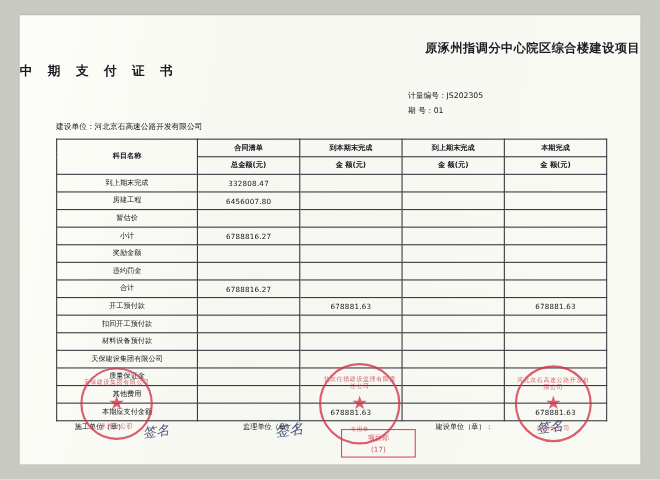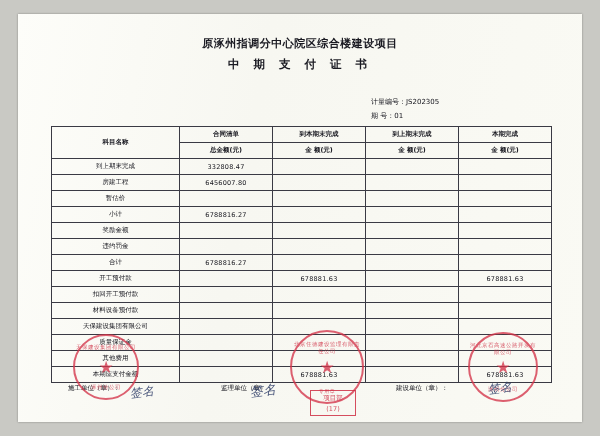--- a/index.html
+++ b/index.html
@@ -26,31 +26,31 @@
     position: absolute;
     left: 0; top: 0; right: 0; bottom: 0;
     background: linear-gradient(100deg, #fdfdf9 0%, #f7f7f1 40%, #fafaf4 100%);
   }
 
   
   .title1 {
     position: absolute;
     left: 0; right: 0;
     top: 22px;
-    text-align: center;
+    text-align: right;
     font-size: 11px;
     font-weight: bold;
     color: #1a1a22;
     letter-spacing: 0.5px;
   }
   .title2 {
     position: absolute;
     left: 0; right: 0;
     top: 43px;
-    text-align: center;
+    text-align: left;
     font-size: 11.5px;
     font-weight: bold;
     color: #1a1a22;
     letter-spacing: 5px;
   }
 
   
   .meta {
     position: absolute;
     left: 33px;
@@ -67,21 +67,20 @@
   }
   .meta-left {
     position: absolute;
     left: 0;
     top: 0;
   }
   .meta-right {
     position: absolute;
     left: 320px;
     top: 0;
-    margin-top: 15px;
   }
   .meta-label { color: #14141c; }
   .meta-value { color: #14141c; }
 
   
   .tbl {
     position: absolute;
     left: 33px;
     top: 112px;
     width: 500px;
@@ -179,21 +178,21 @@
     width: 66px;
     height: 66px;
   }
   #stamp-right .t-top { top: 8px; }
   #stamp-right .t-bot { bottom: 7px; }
 
   .stamp-rect {
     position: absolute;
     left: 292px;
     top: 376px;
-    width: 46px;
+    width: 68px;
     height: 26px;
     border: 1.6px solid #cf3045;
     color: #cf3045;
     opacity: 0.85;
     text-align: center;
     font-size: 6.5px;
     line-height: 11px;
     padding-top: 2px;
     box-sizing: border-box;
   }
@@ -223,20 +222,21 @@
   <div class="title2">中 期 支 付 证 书</div>
 
   <div class="meta">
     <div class="meta-row">
       <span class="meta-right"><span class="meta-label">计量编号：</span><span class="meta-value">JS202305</span></span>
     </div>
     <div class="meta-row">
       <span class="meta-right"><span class="meta-label">期    号：</span><span class="meta-value">01</span></span>
     </div>
     <div class="meta-row">
+      <span class="meta-left"><span class="meta-label">建设单位：</span><span class="meta-value">河北京石高速公路开发有限公司</span></span>
     </div>
   </div>
 
   <table class="tbl">
     <colgroup>
       <col class="col-name">
         <col class="col-a">
         <col class="col-b">
         <col class="col-c">
         <col class="col-d">

